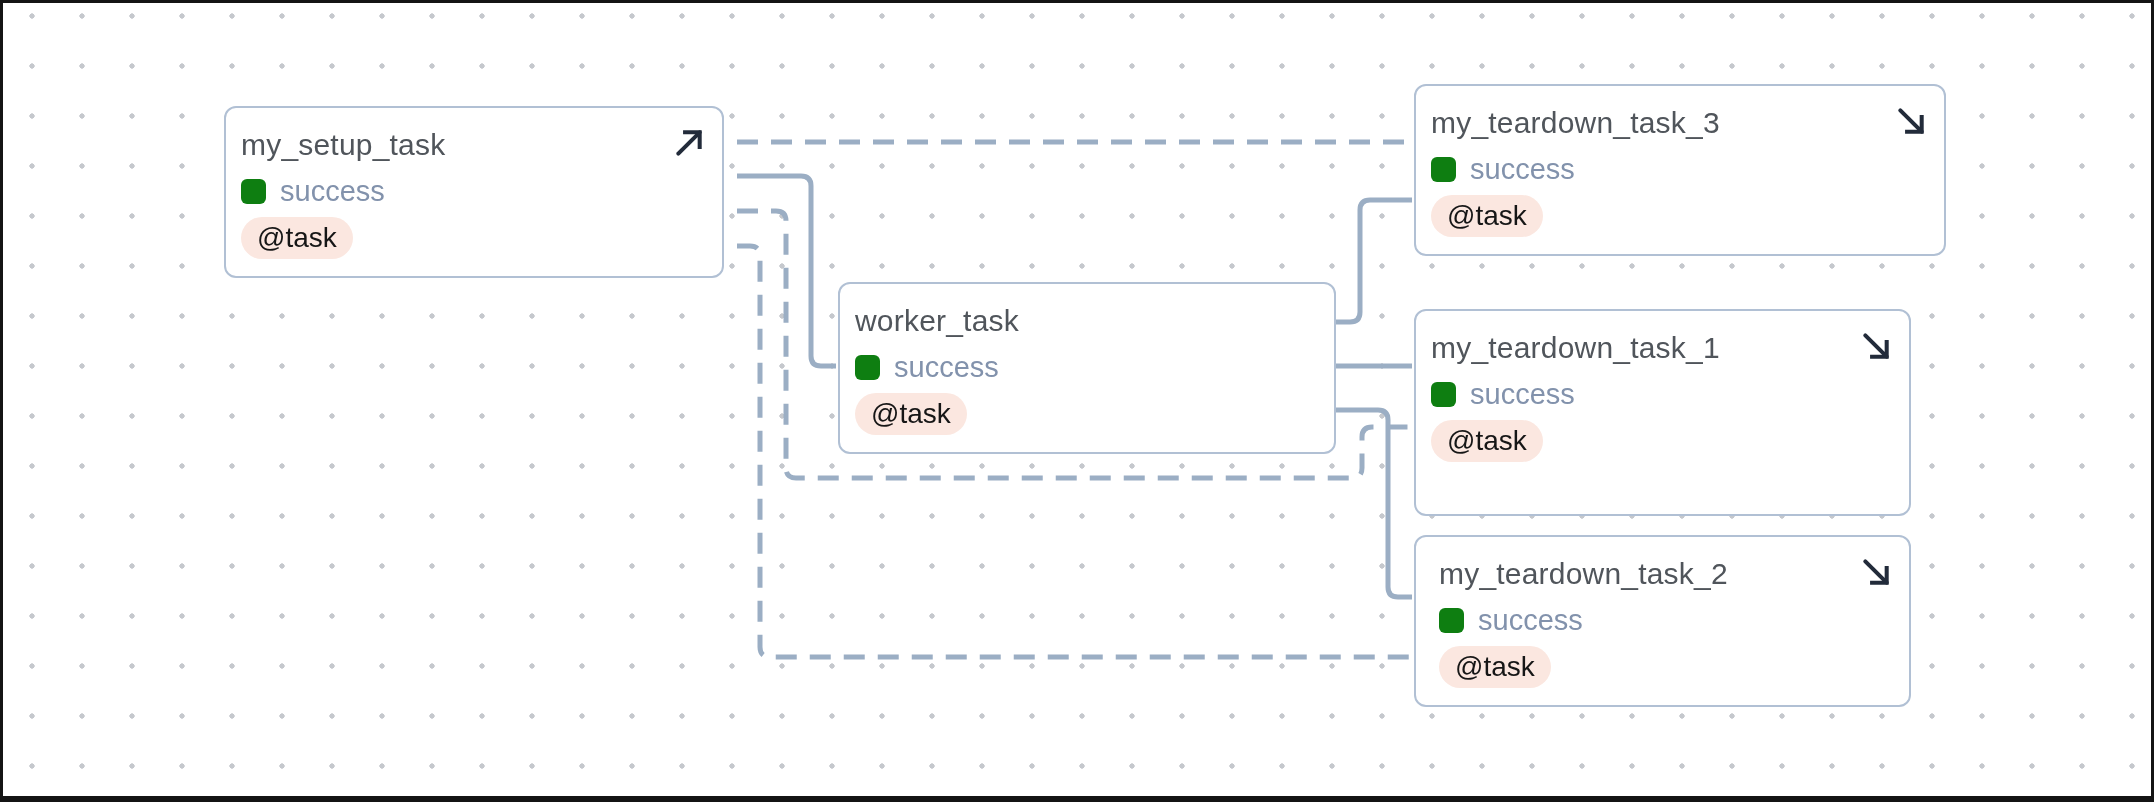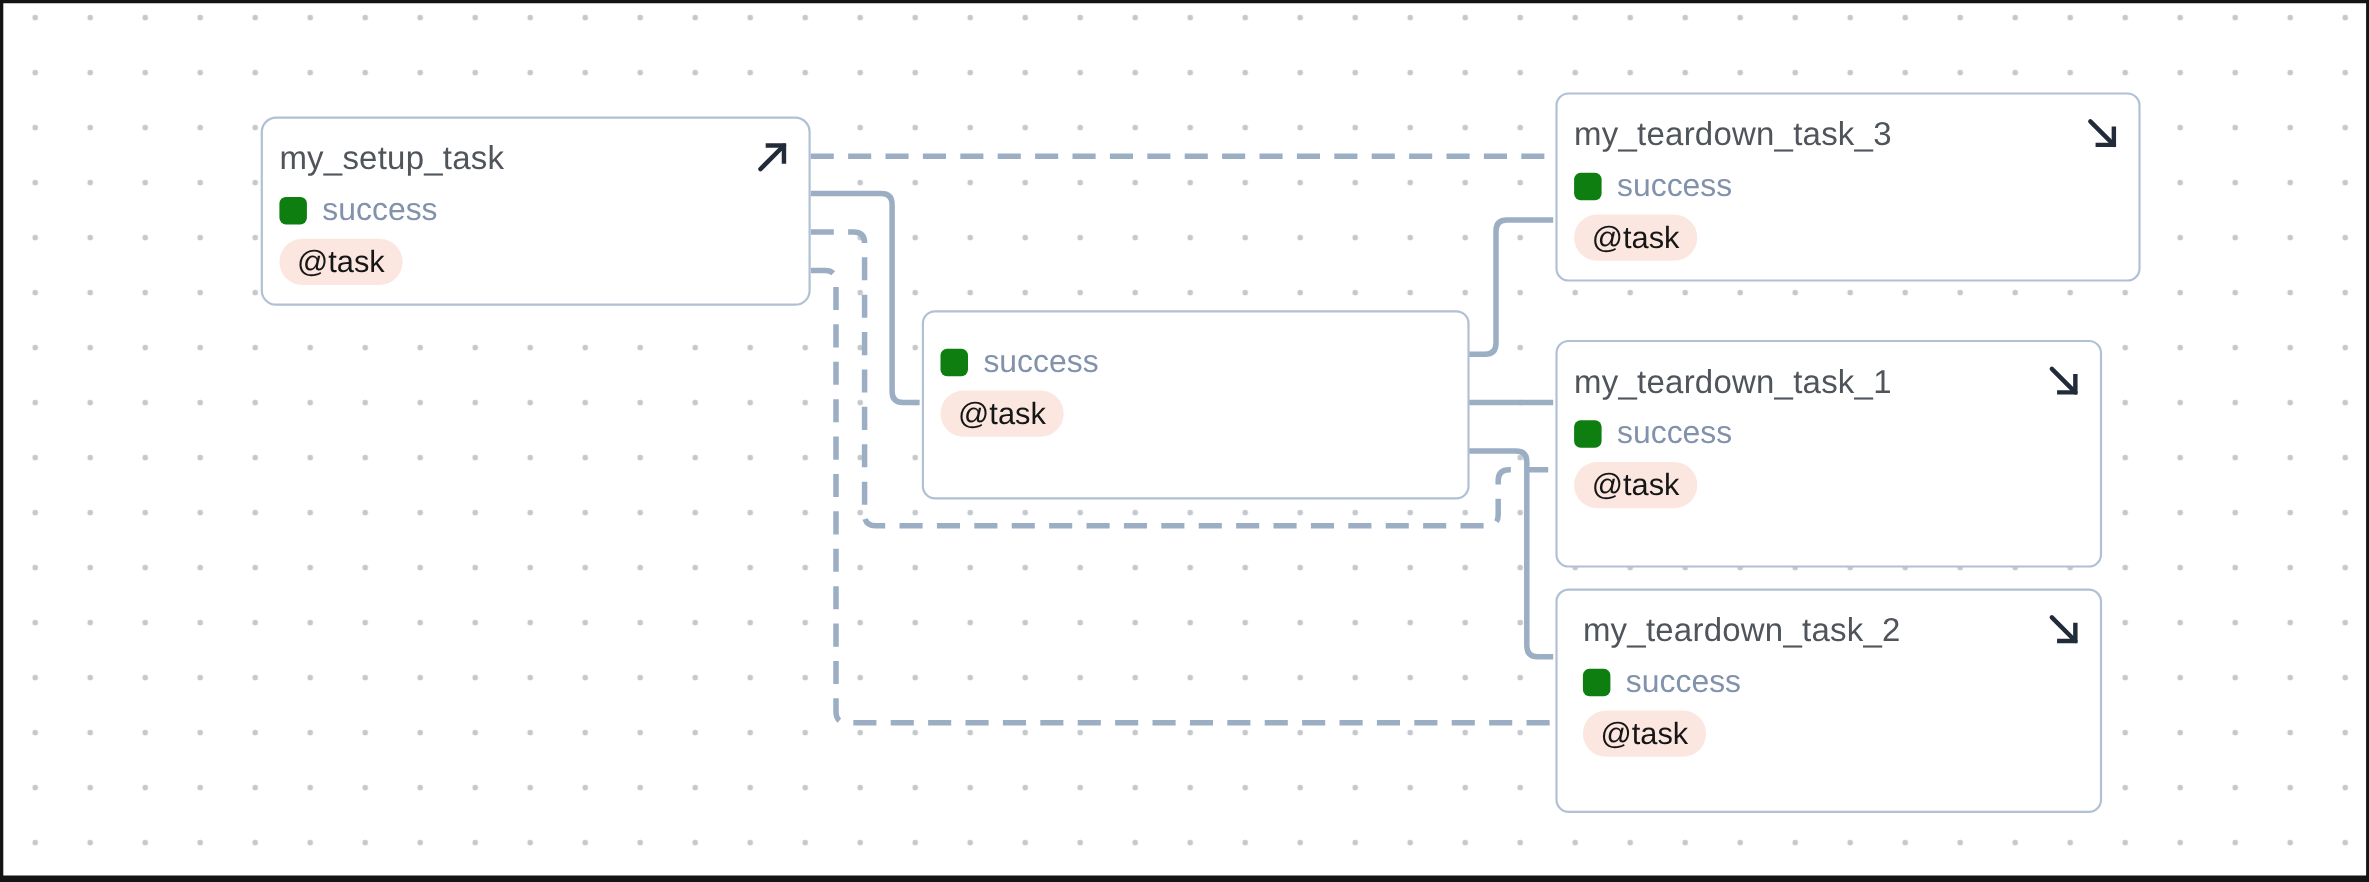--- a/index.html
+++ b/index.html
@@ -57,46 +57,46 @@
     <svg id="edge-layer" width="2154" height="802" viewBox="0 0 2154 802">
         <path d="M 734 139 L 1409 139" fill="none" stroke="#9baec4" stroke-width="5" stroke-dasharray="21 13"></path>
         <path d="M 734 173 L 798 173 Q 808 173 808 183 L 808 353 Q 808 363 818 363 L 833 363" fill="none" stroke="#9baec4" stroke-width="5"></path>
         <path d="M 734 208 L 773 208 Q 783 208 783 218 L 783 465 Q 783 475 793 475 L 1349 475 Q 1359 475 1359 465 L 1359 434 Q 1359 424 1369 424 L 1409 424" fill="none" stroke="#9baec4" stroke-width="5" stroke-dasharray="21 13"></path>
         <path d="M 734 243 L 747 243 Q 757 243 757 253 L 757 644 Q 757 654 767 654 L 1409 654" fill="none" stroke="#9baec4" stroke-width="5" stroke-dasharray="21 13"></path>
         <path d="M 1331 319 L 1347 319 Q 1357 319 1357 309 L 1357 207 Q 1357 197 1367 197 L 1409 197" fill="none" stroke="#9baec4" stroke-width="5"></path>
         <path d="M 1331 363 L 1409 363" fill="none" stroke="#9baec4" stroke-width="5"></path>
         <path d="M 1331 407 L 1375 407 Q 1385 407 1385 417 L 1385 584 Q 1385 594 1395 594 L 1409 594" fill="none" stroke="#9baec4" stroke-width="5"></path>
       </svg>
     <div id="nodes">
-        <div class="node" style="left: 234px; top: 103px; width: 500px; height: 172px; border-radius: 14px;"><div class="node-title">my_setup_task</div><div class="status-row">
+        <div class="node" style="left: 221px; top: 103px; width: 500px; height: 172px;"><div class="node-title">my_setup_task</div><div class="status-row">
             <span class="status-square" style="background:#0e7e11"></span>
             <span class="status-label">success</span>
           </div><span class="badge">@task</span><svg class="corner-arrow" viewBox="0 0 32 32" fill="none">
             <path d="M7 25 L25 7" stroke="#222b3a" stroke-width="3.4" stroke-linecap="round"></path>
             <path d="M11 7 L25 7 L25 21" stroke="#222b3a" stroke-width="3.4" stroke-linejoin="miter"></path>
           </svg></div>
-        <div class="node" style="left: 835px; top: 279px; width: 498px; height: 172px;"><div class="status-row">
+        <div class="node" style="left: 835px; top: 279px; width: 498px; height: 172px;"><div class="node-title">worker_task</div><div class="status-row">
             <span class="status-square" style="background:#0e7e11"></span>
             <span class="status-label">success</span>
           </div><span class="badge">@task</span></div>
         <div class="node" style="left: 1411px; top: 81px; width: 532px; height: 172px;"><div class="node-title">my_teardown_task_3</div><div class="status-row">
             <span class="status-square" style="background:#0e7e11"></span>
             <span class="status-label">success</span>
           </div><span class="badge">@task</span><svg class="corner-arrow" viewBox="0 0 32 32" fill="none">
             <path d="M7 7 L25 25" stroke="#222b3a" stroke-width="3.4" stroke-linecap="round"></path>
             <path d="M25 11 L25 25 L11 25" stroke="#222b3a" stroke-width="3.4" stroke-linejoin="miter"></path>
           </svg></div>
         <div class="node" style="left: 1411px; top: 306px; width: 497px; height: 207px;"><div class="node-title">my_teardown_task_1</div><div class="status-row">
             <span class="status-square" style="background:#0e7e11"></span>
             <span class="status-label">success</span>
           </div><span class="badge">@task</span><svg class="corner-arrow" viewBox="0 0 32 32" fill="none">
             <path d="M7 7 L25 25" stroke="#222b3a" stroke-width="3.4" stroke-linecap="round"></path>
             <path d="M25 11 L25 25 L11 25" stroke="#222b3a" stroke-width="3.4" stroke-linejoin="miter"></path>
           </svg></div>
-        <div class="node" style="left: 1411px; top: 532px; width: 497px; height: 204px; padding-left: 23px;"><div class="node-title">my_teardown_task_2</div><div class="status-row">
+        <div class="node" style="left: 1411px; top: 532px; width: 497px; height: 172px; padding-left: 23px;"><div class="node-title">my_teardown_task_2</div><div class="status-row">
             <span class="status-square" style="background:#0e7e11"></span>
             <span class="status-label">success</span>
           </div><span class="badge">@task</span><svg class="corner-arrow" viewBox="0 0 32 32" fill="none">
             <path d="M7 7 L25 25" stroke="#222b3a" stroke-width="3.4" stroke-linecap="round"></path>
             <path d="M25 11 L25 25 L11 25" stroke="#222b3a" stroke-width="3.4" stroke-linejoin="miter"></path>
           </svg></div>
       </div>
   </div>
 </div>
 

